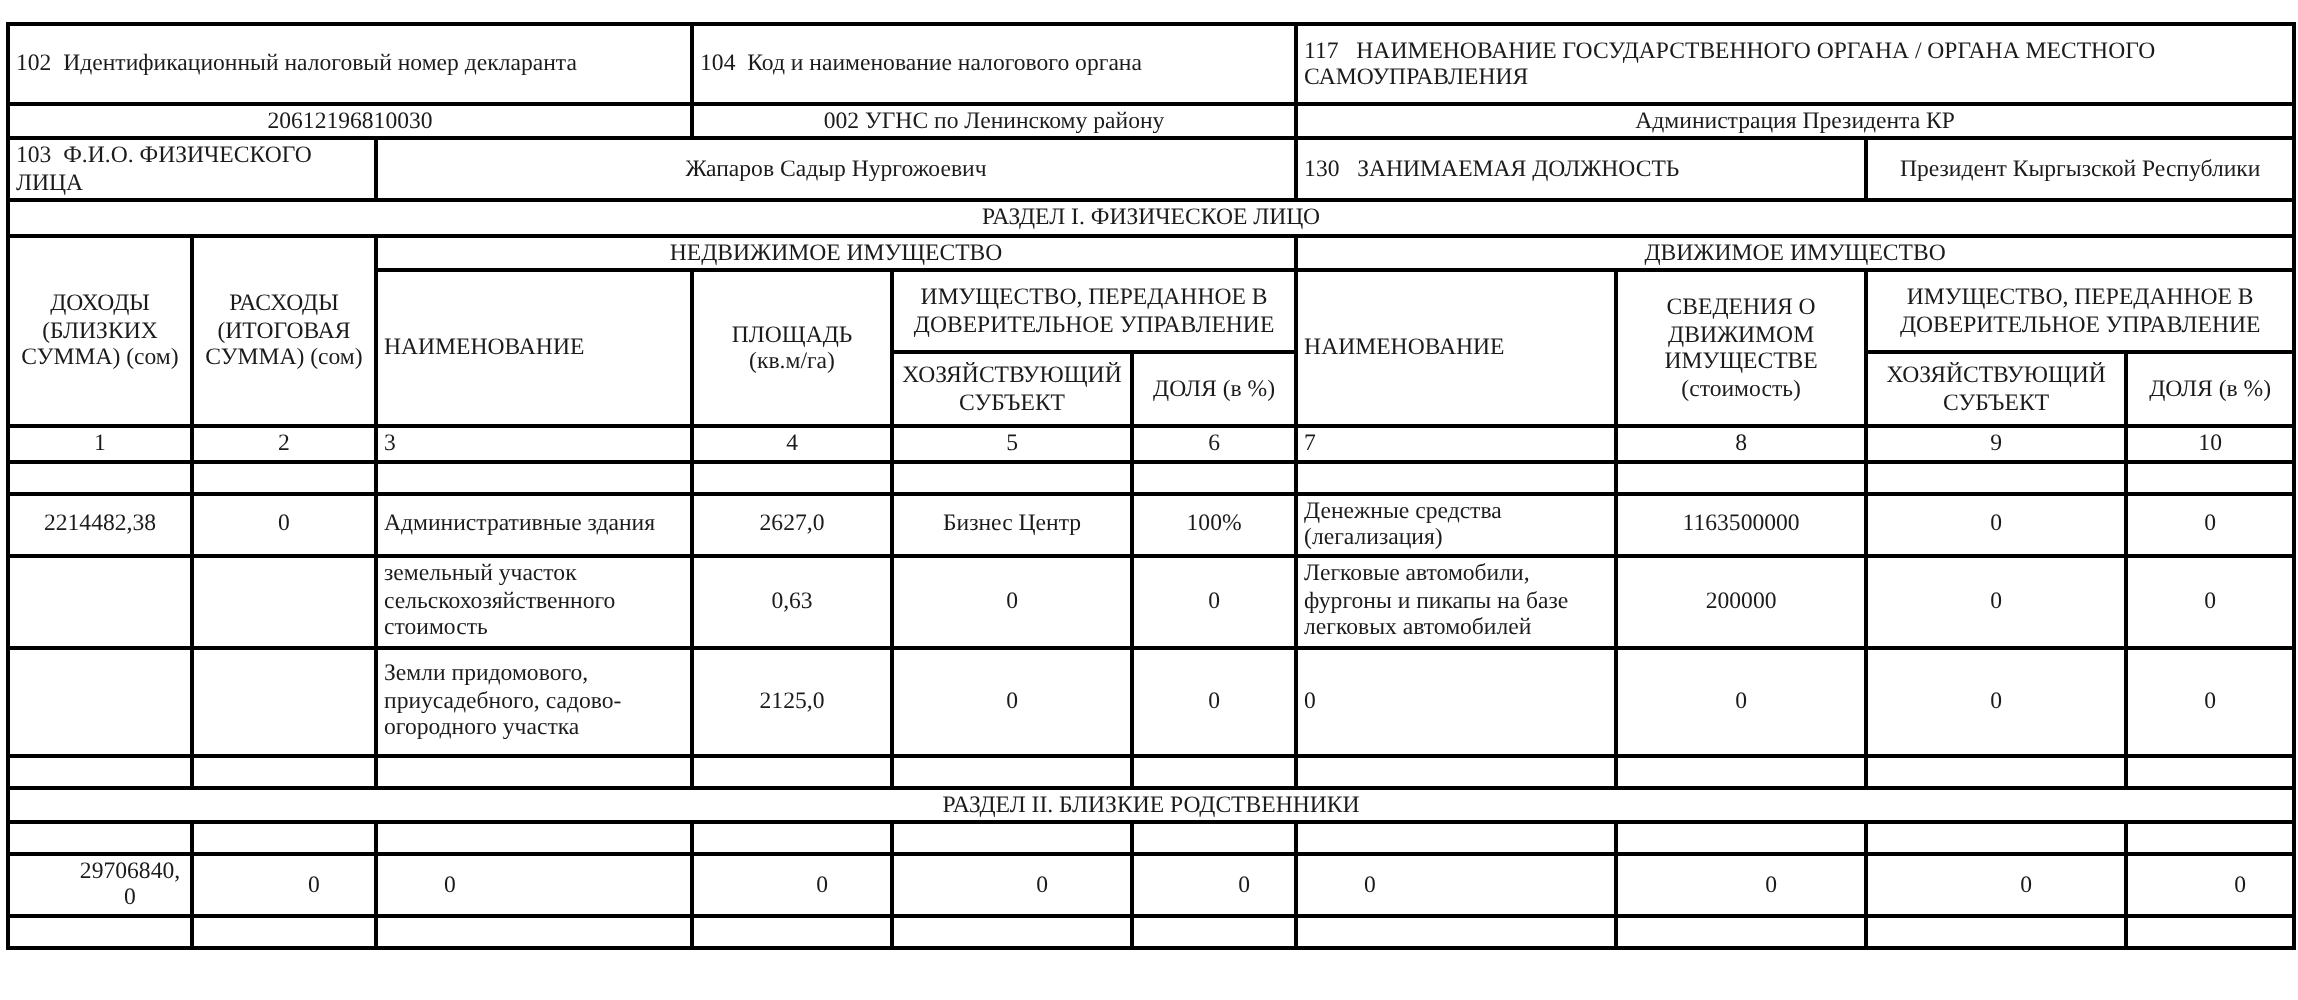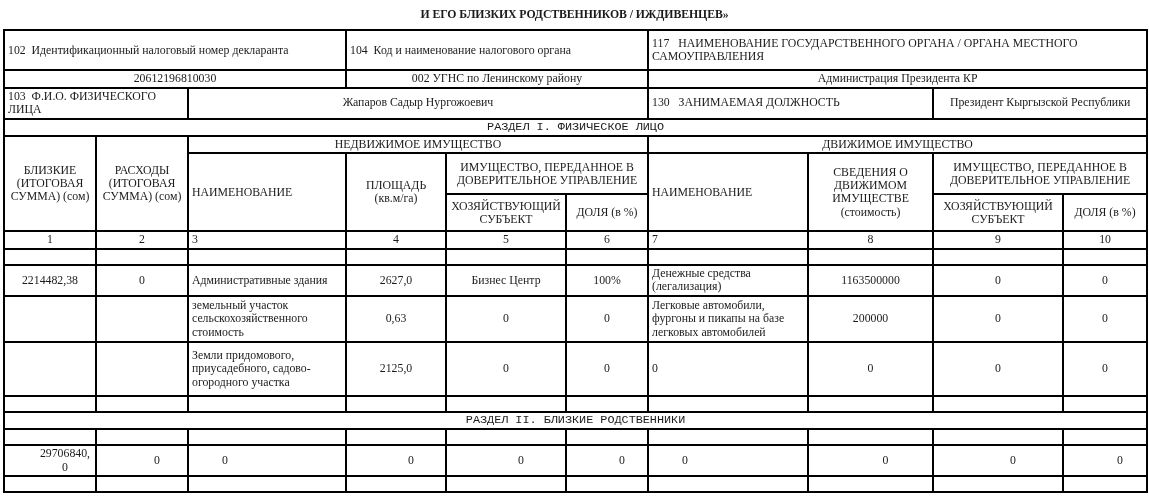--- a/index.html
+++ b/index.html
@@ -36,36 +36,35 @@
   td.l { text-align: left; }
   td.c { text-align: center; }
   td.vt { vertical-align: top; }
   td.vb { vertical-align: bottom; padding-bottom: 2px; margin-top: 48px; }
   td.hd { font-size: 11.4px; }
   td.sec { font-size: 11.4px; }
   td.num { font-size: 11px; }
   tr.r-info1 td { height: 36px; }
   tr.r-val  td { height: 13px; }
   tr.r-info2 td { height: 26px; }
-  tr.r-sec  td { height: 12px; font-family: Liberation Mono, monospace; }
+  tr.r-sec  td { height: 12px; }
   tr.r-grp  td { height: 13px; }
   tr.r-h1   td { height: 37px; }
   tr.r-h2   td { height: 33px; }
   tr.r-num  td { height: 12px; }
   tr.r-thin td { height: 12px; }
   tr.r-d1   td { height: 26px; }
   tr.r-d2   td { height: 42px; }
   tr.r-d3   td { height: 50px; }
   tr.r-d4   td { height: 14px; padding-left: 33px; }
 </style>
 </head>
 <body>
 
 <div class="doc-title">
-  <div>И ЕГО БЛИЗКИХ РОДСТВЕННИКОВ / ИЖДИВЕНЦЕВ»</div>
 </div>
 
 <table class="decl">
   <colgroup>
     <col style="width:92px">
       <col style="width:92px">
       <col style="width:158px">
       <col style="width:100px">
     <col style="width:120px">
       <col style="width:82px">
@@ -90,21 +89,21 @@
     <td colspan="2" class="l">103&nbsp;&nbsp;Ф.И.О. ФИЗИЧЕСКОГО ЛИЦА</td>
     <td colspan="4" class="c">Жапаров Садыр Нургожоевич</td>
     <td colspan="2" class="l">130&nbsp;&nbsp;&nbsp;ЗАНИМАЕМАЯ ДОЛЖНОСТЬ</td>
     <td colspan="2" class="c">Президент Кыргызской Республики</td>
   </tr>
 
   <tr class="r-sec">
     <td colspan="10" class="c sec">РАЗДЕЛ I. ФИЗИЧЕСКОЕ ЛИЦО</td>
   </tr>
   <tr class="r-grp">
-    <td rowspan="3" class="c hd">БЛИЗКИЕ (ИТОГОВАЯ СУММА) (сом)</td>
+    <td rowspan="3" class="c hd">ДОХОДЫ (БЛИЗКИХ СУММА) (сом)</td>
     <td rowspan="3" class="c hd">РАСХОДЫ (ИТОГОВАЯ СУММА) (сом)</td>
     <td colspan="4" class="c hd">НЕДВИЖИМОЕ ИМУЩЕСТВО</td>
     <td colspan="4" class="c hd">ДВИЖИМОЕ ИМУЩЕСТВО</td>
   </tr>
   <tr class="r-h1">
     <td rowspan="2" class="l hd">НАИМЕНОВАНИЕ</td>
     <td rowspan="2" class="c hd">ПЛОЩАДЬ (кв.м/га)</td>
     <td colspan="2" class="c hd">ИМУЩЕСТВО, ПЕРЕДАННОЕ В ДОВЕРИТЕЛЬНОЕ УПРАВЛЕНИЕ</td>
     <td rowspan="2" class="l hd">НАИМЕНОВАНИЕ</td>
     <td rowspan="2" class="c hd">СВЕДЕНИЯ О ДВИЖИМОМ ИМУЩЕСТВЕ (стоимость)</td>

